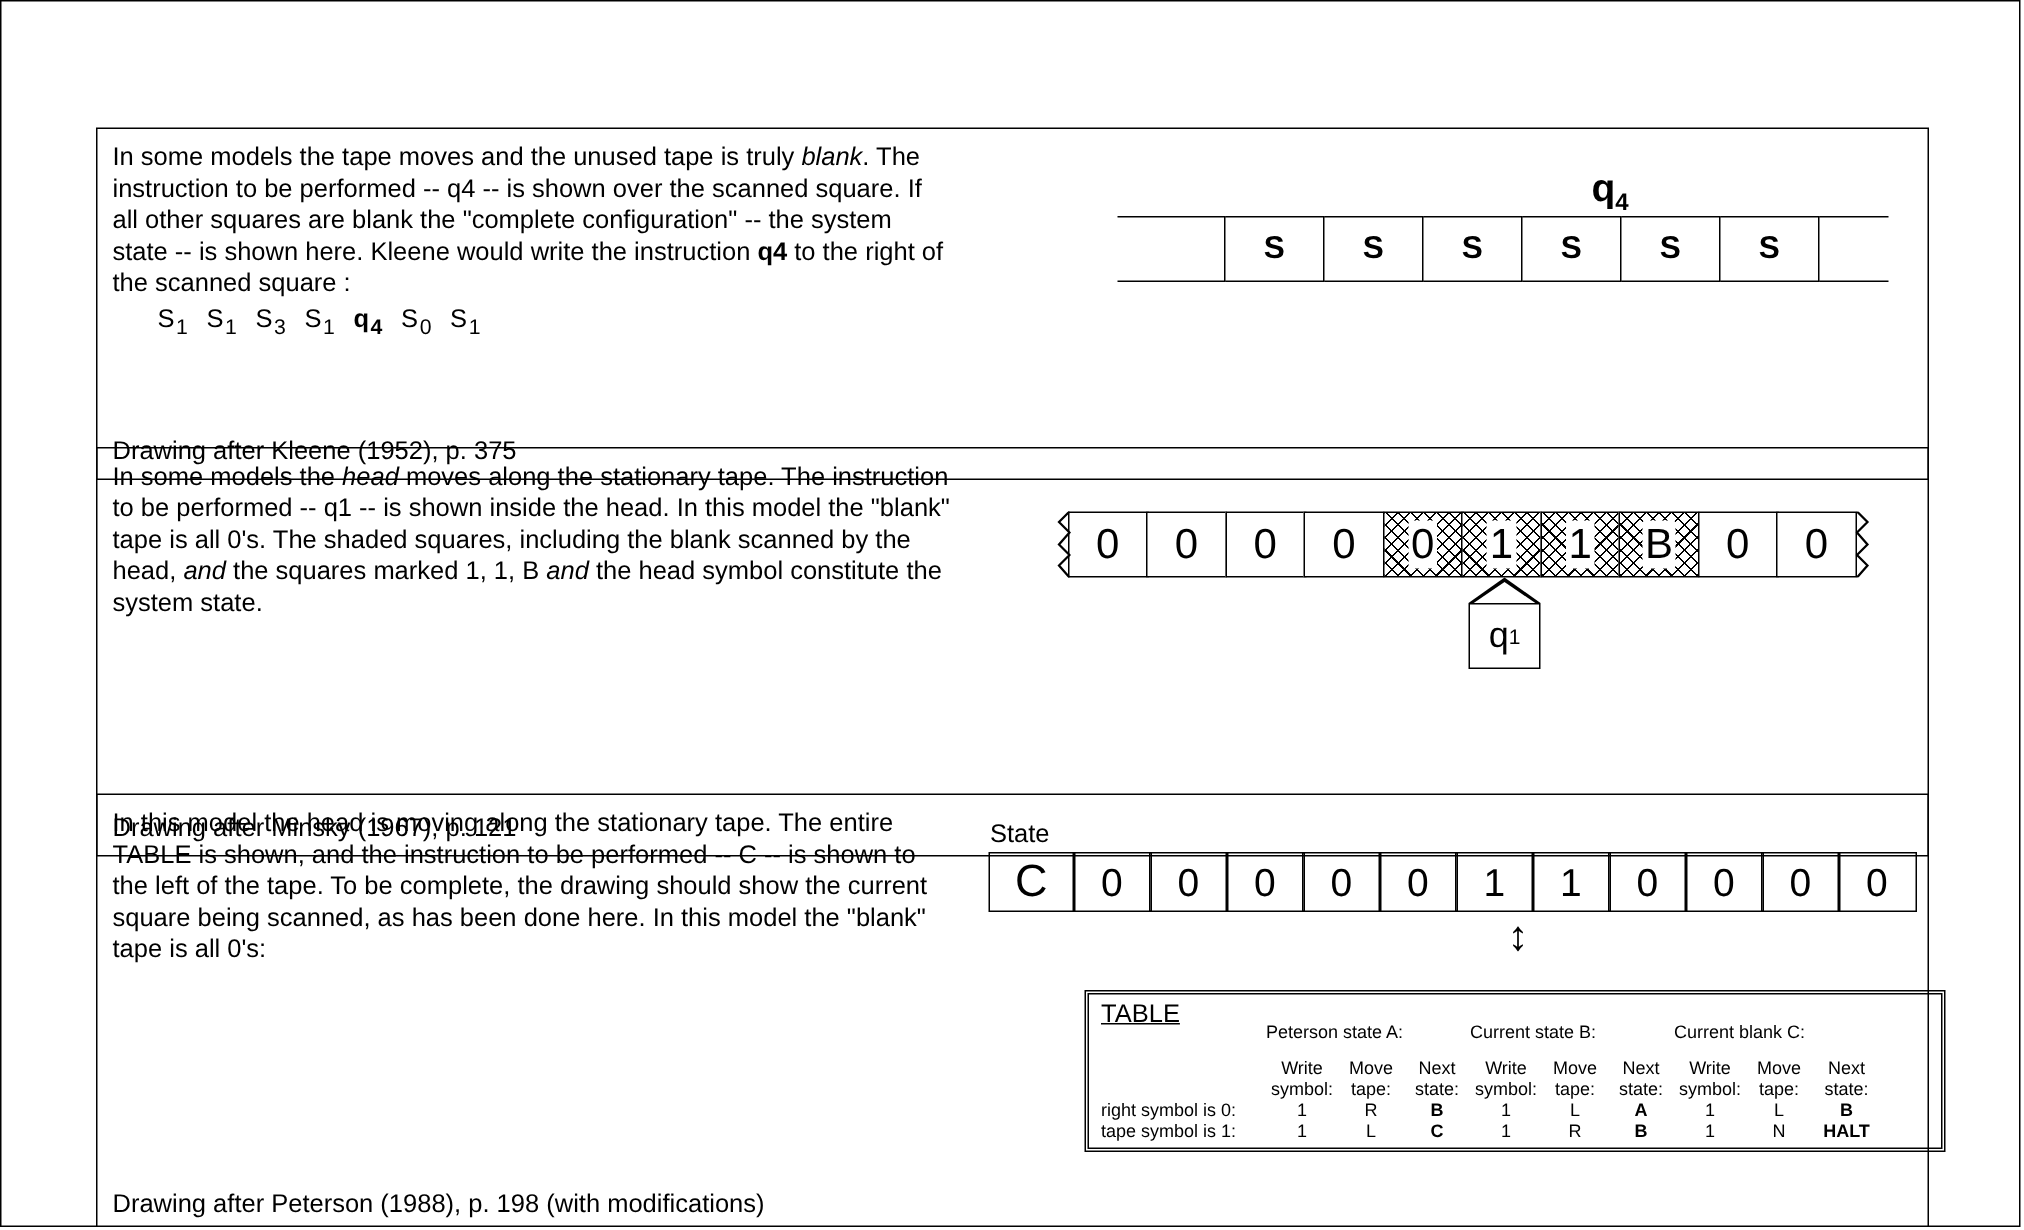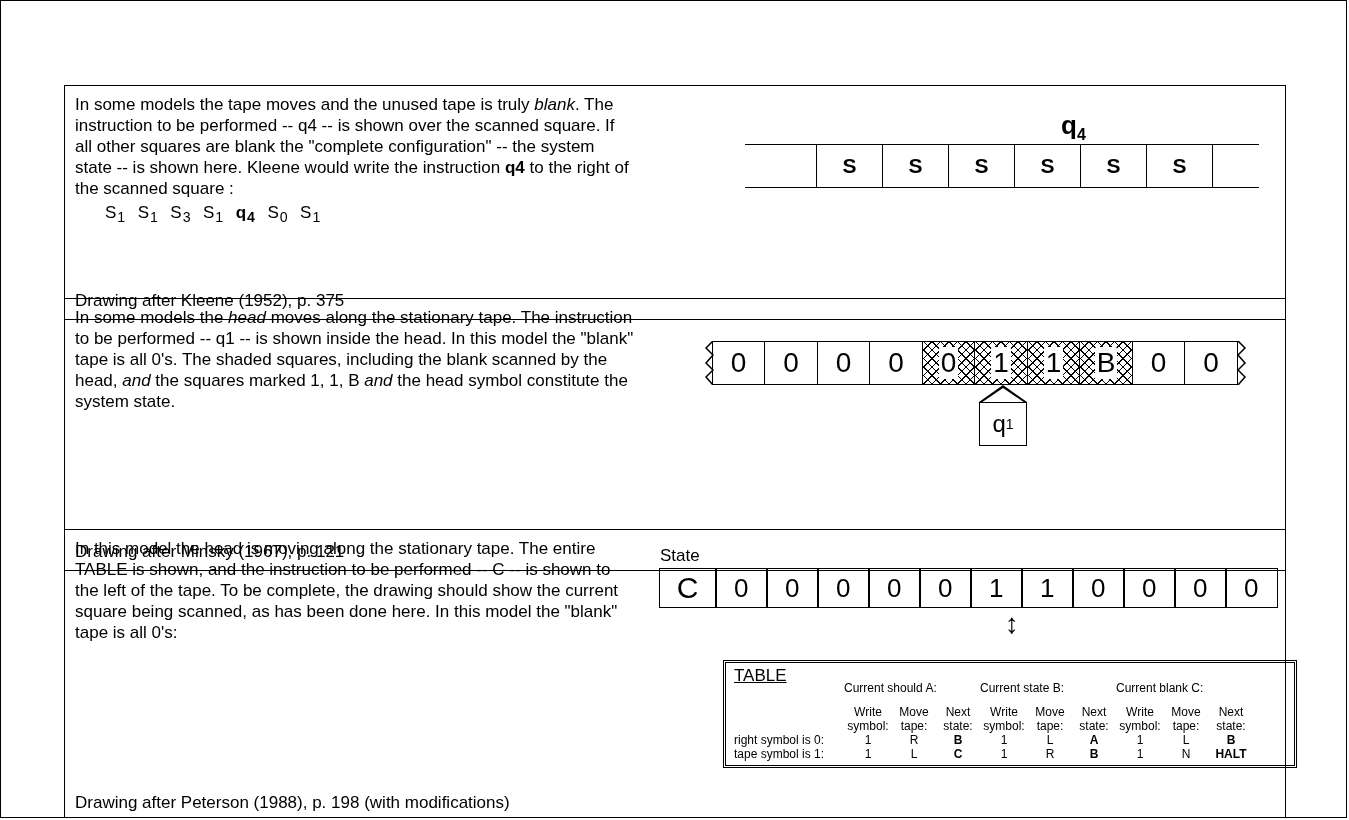--- a/index.html
+++ b/index.html
@@ -278,21 +278,21 @@
           <div class="cell3">0</div>
           <div class="cell3">0</div>
         </div>
       <div class="arrow-updown">↕</div>
     </div>
 
     <div class="table-box">
       <div class="tgrid" id="tgrid">
 
         <div><span class="table-title">TABLE</span></div>
-        <div class="hdr" style="grid-column: span 3">Current should A:</div>
+        <div class="hdr" style="grid-column: span 3">Peterson state A:</div>
         <div class="hdr" style="grid-column: span 3">Current state B:</div>
         <div class="hdr" style="grid-column: span 3">Current blank C:</div>
       </div>
       <div style="height:10px"></div>
       <div class="tgrid" id="tgrid-sub">
           <div></div>
           <div class="hdr val">Write
 symbol:</div>
           <div class="hdr val">Move
 tape:</div>

